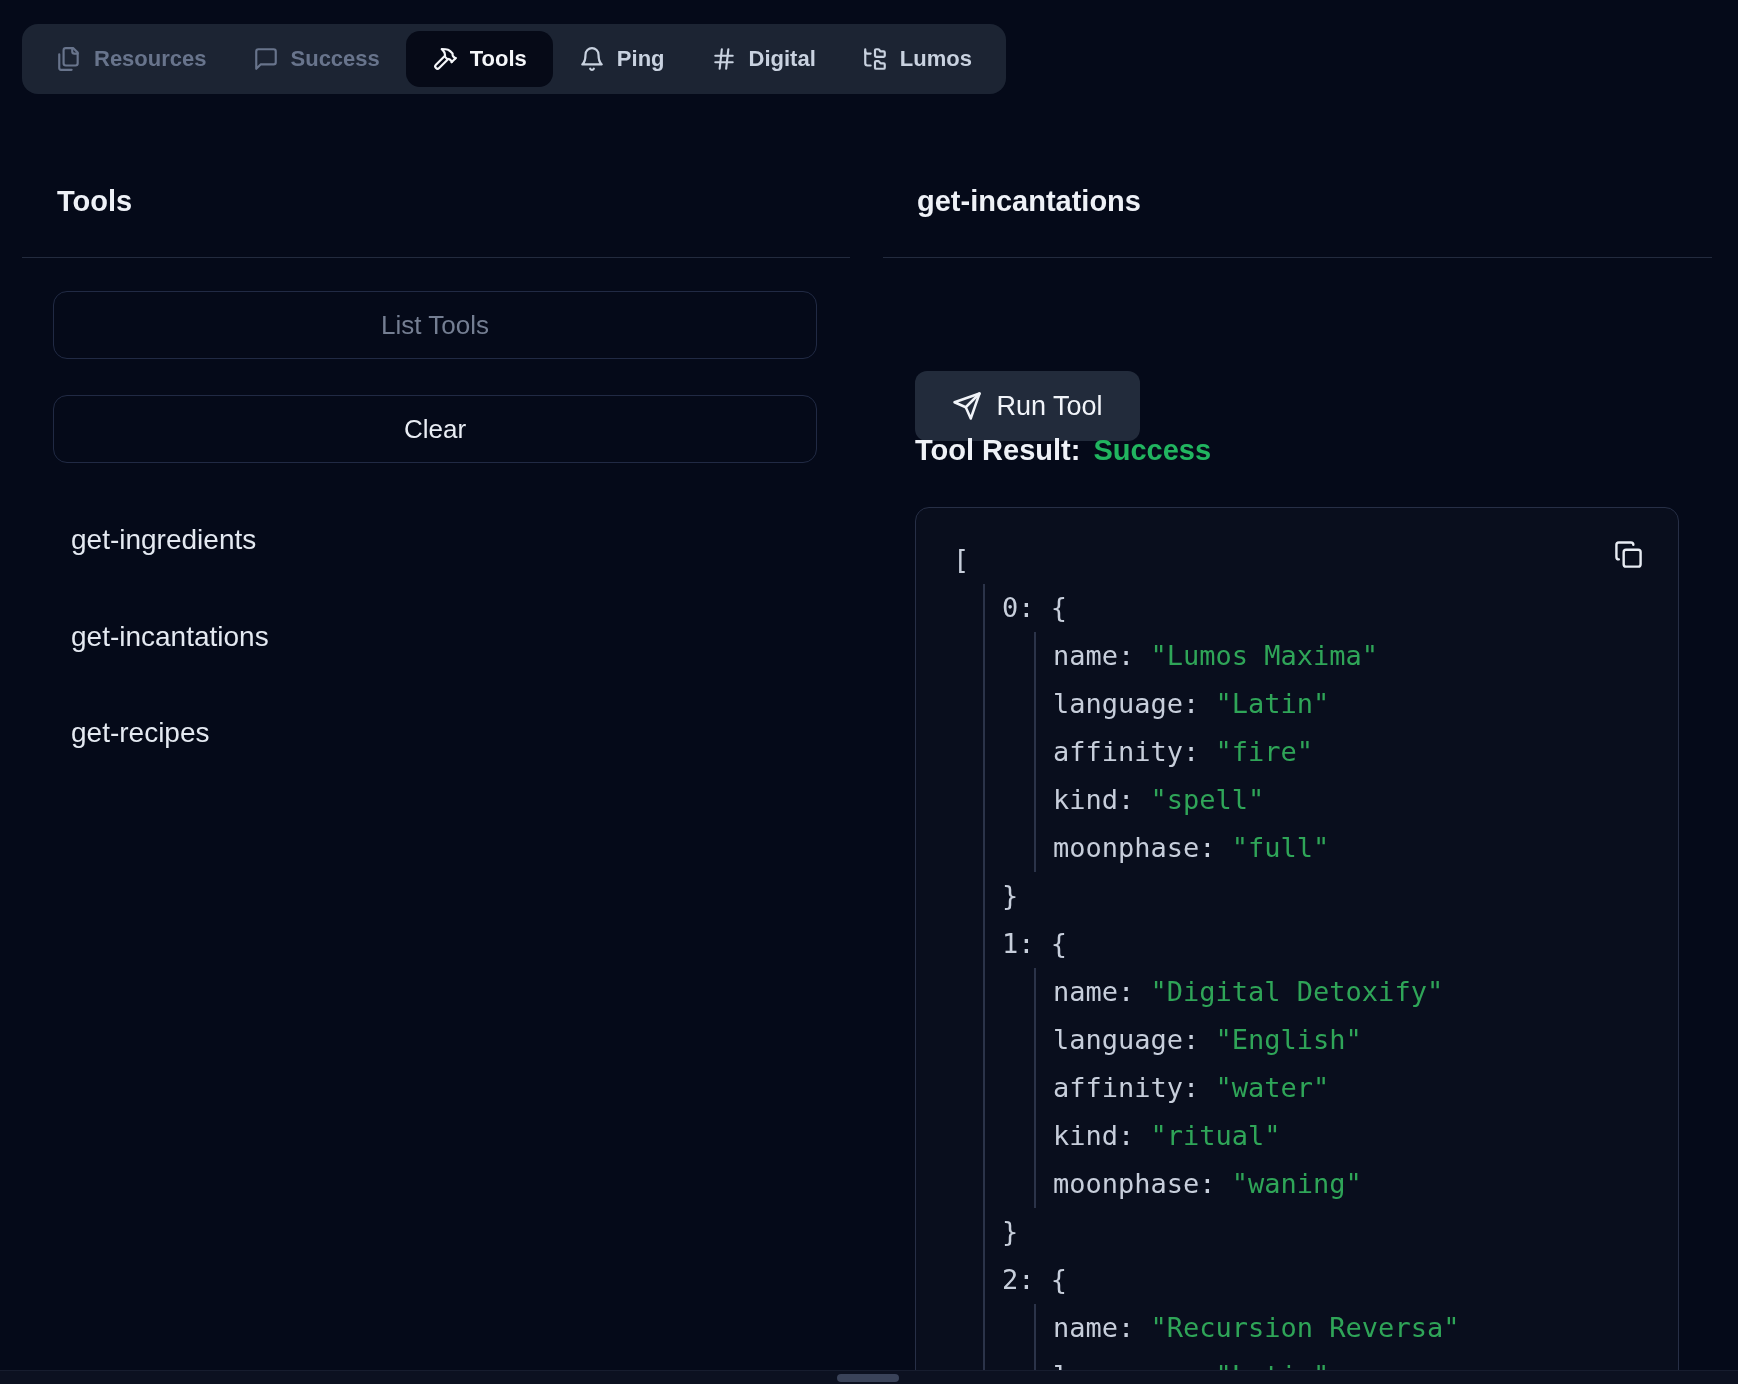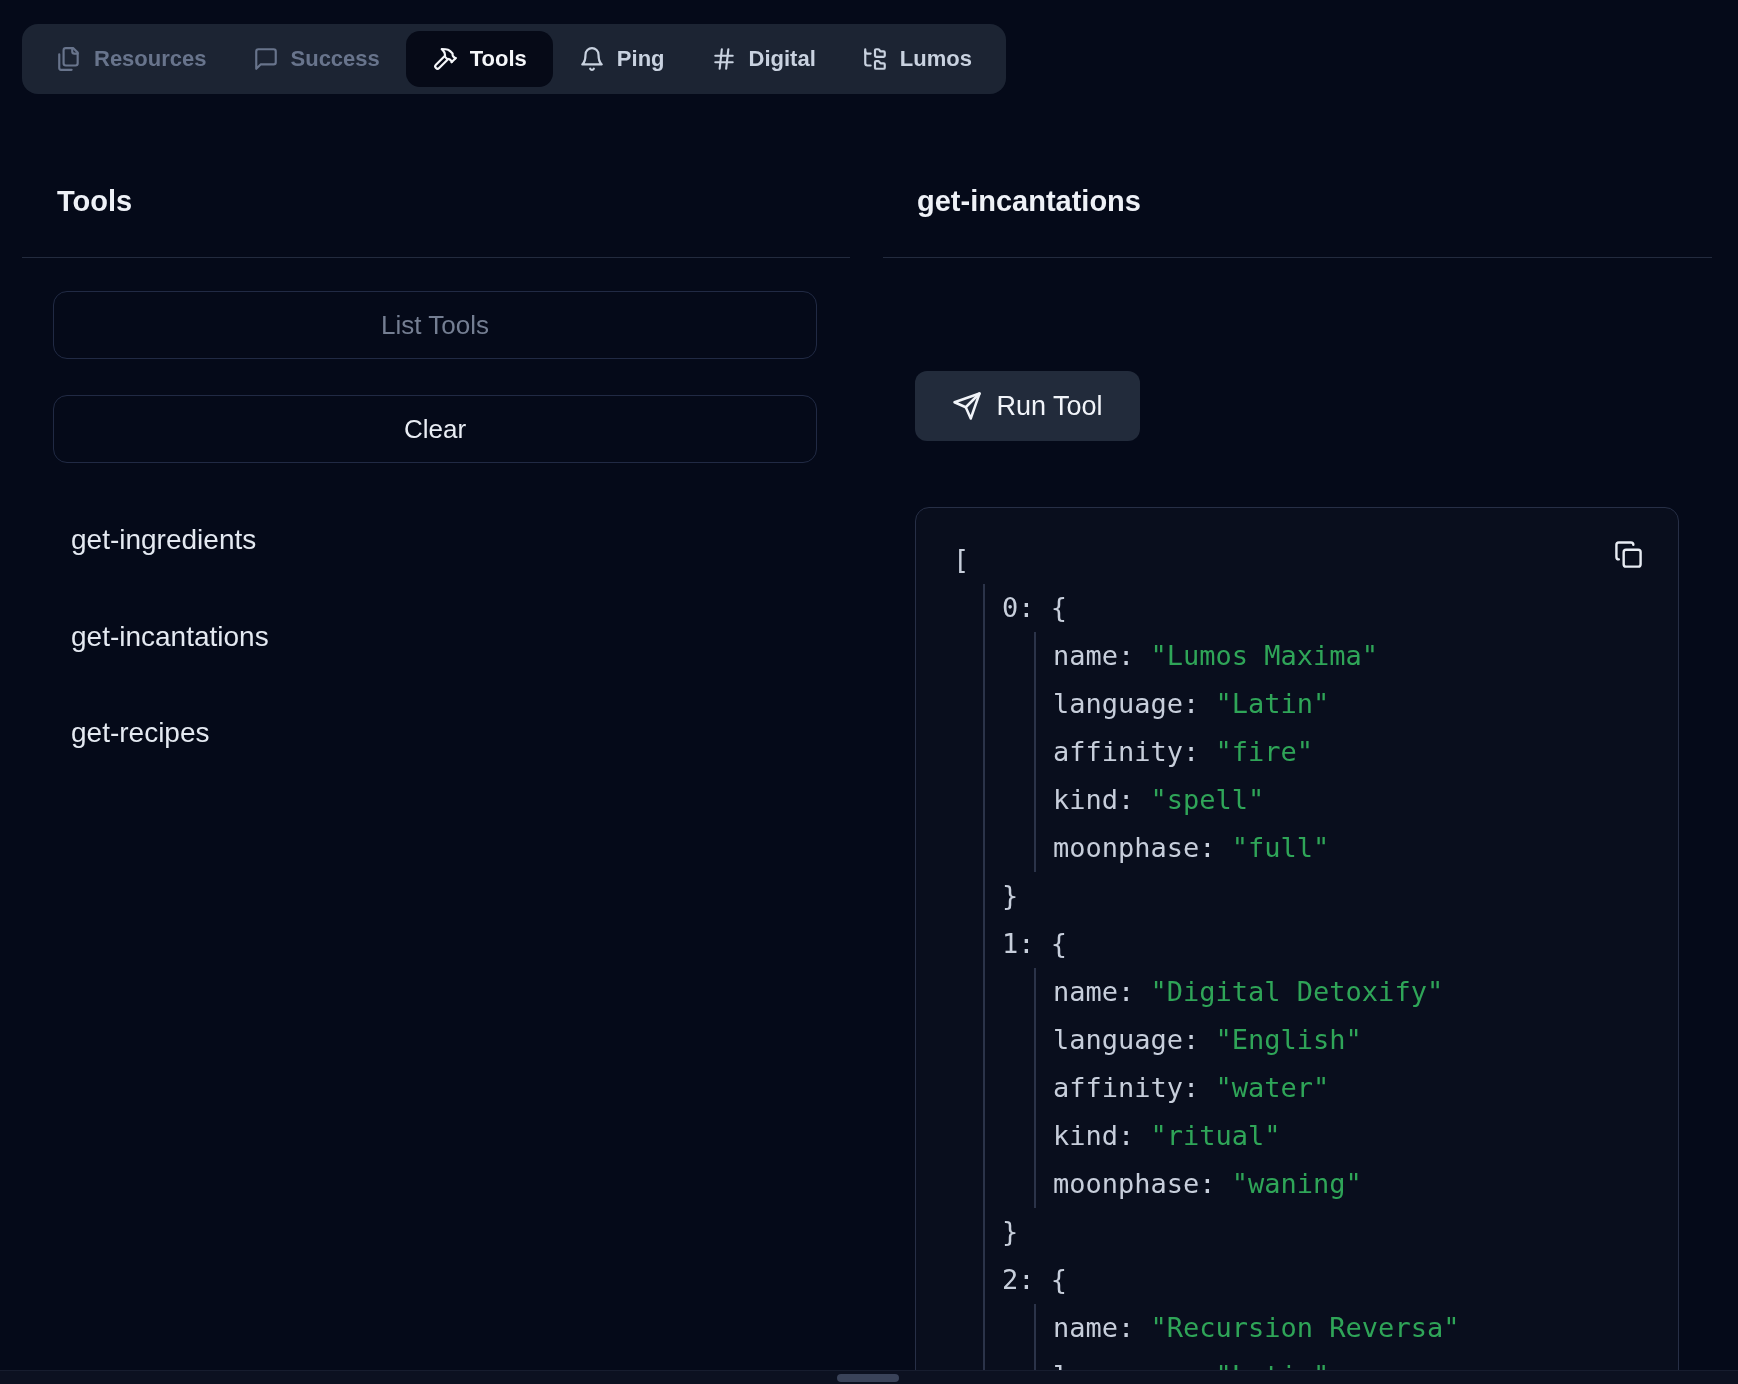--- a/index.html
+++ b/index.html
@@ -171,20 +171,23 @@
     <button class="run-btn">
       <span class="tab-icon">
         <svg viewBox="0 0 24 24" fill="none" stroke="currentColor" stroke-width="2" stroke-linecap="round" stroke-linejoin="round">
             <path d="m22 2-7 20-4-9-9-4Z"></path>
             <path d="M22 2 11 13"></path>
           </svg>
       </span>
       <span>Run Tool</span>
     </button>
 
+    <div class="result-line">
+      <span>Tool Result:</span><span class="result-status">Success</span>
+    </div>
 
     <div class="result-box">
       <button class="copy-btn">
         <span>
           <svg viewBox="0 0 24 24" fill="none" stroke="currentColor" stroke-width="2" stroke-linecap="round" stroke-linejoin="round">
               <rect width="14" height="14" x="8" y="8" rx="2"></rect>
               <path d="M4 16c-1.1 0-2-.9-2-2V4c0-1.1.9-2 2-2h10c1.1 0 2 .9 2 2"></path>
             </svg>
         </span>
       </button>

